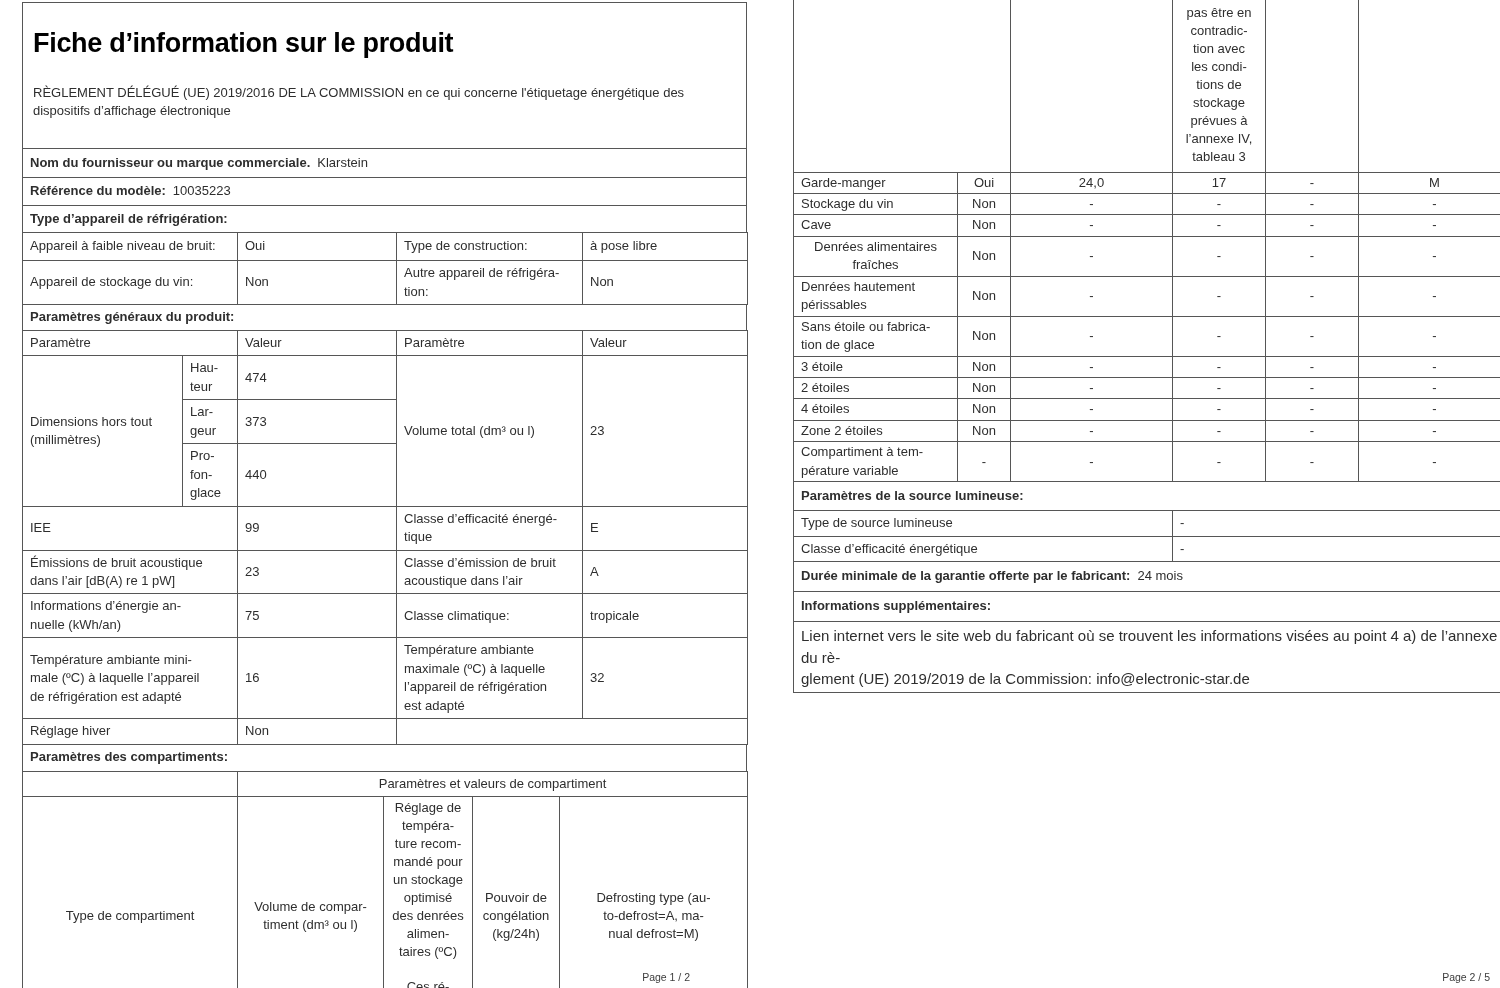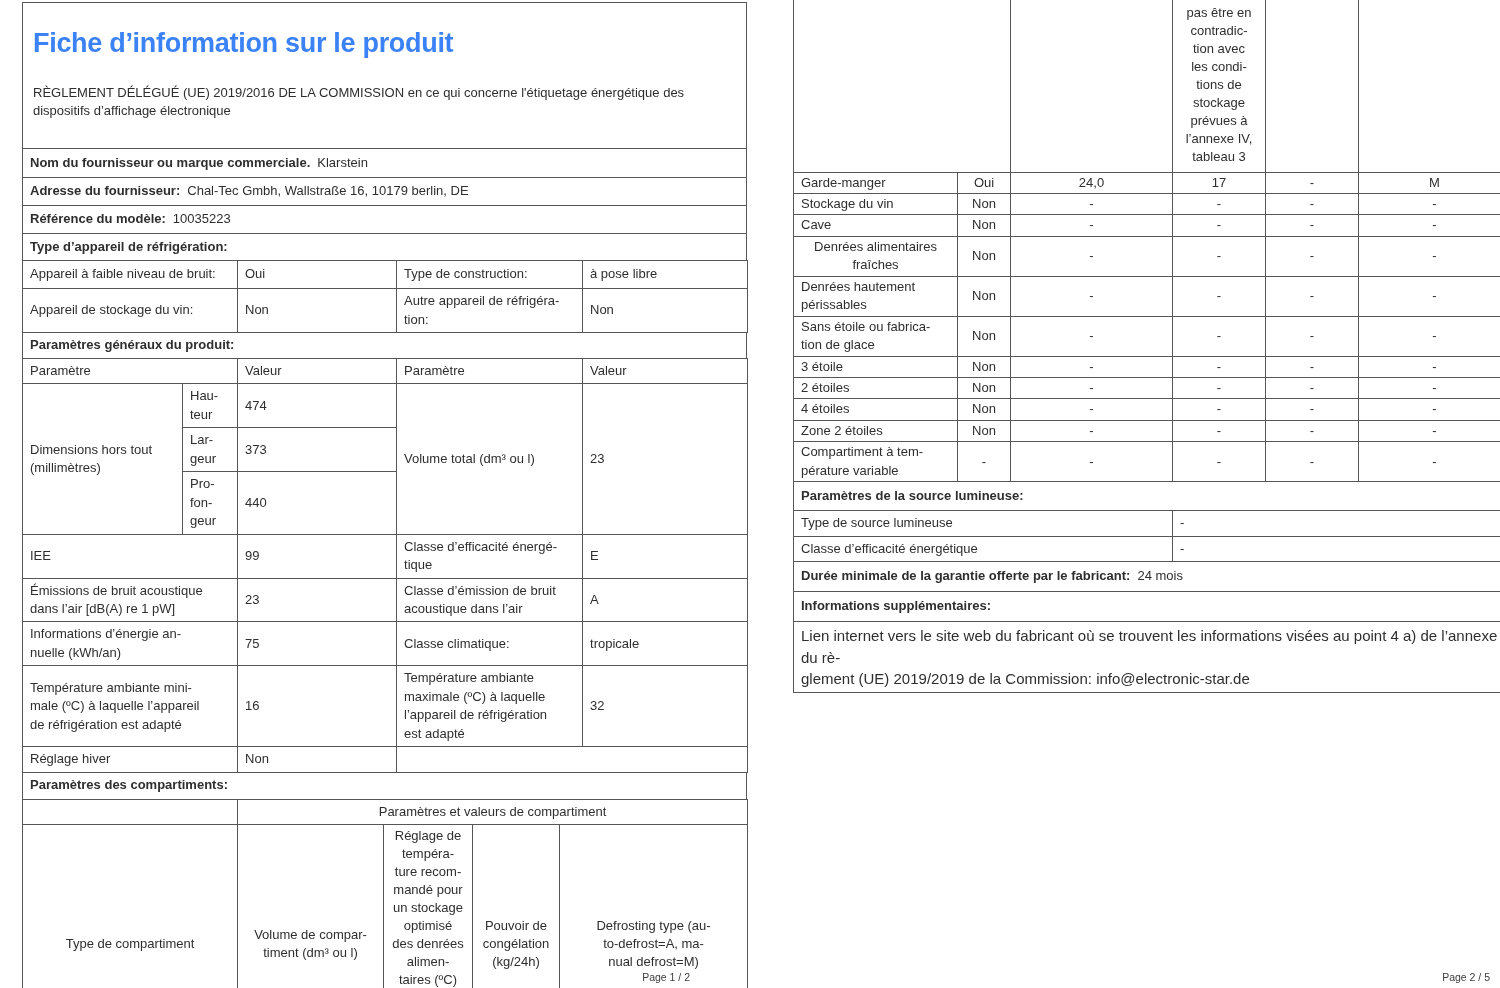--- a/index.html
+++ b/index.html
@@ -14,21 +14,21 @@
   table{border-collapse:collapse;table-layout:fixed;width:100%;margin-top:-1px;}
   table:first-child{margin-top:0;}
   td{border:1px solid #565656;padding:3px 7px;vertical-align:middle;
      white-space:pre-line;overflow:hidden;}
   .b{font-weight:bold;}
   .ctr{text-align:center;}
   .vtop{vertical-align:top;}
   .val{margin-left:7px;font-weight:normal;}
   
   .title-cell{padding:7px 10px 9px 10px;}
-  .doc-title{color:#3b82f6;font-size:27px;font-weight:bold;line-height:1.18;letter-spacing:-0.3px;}
+  .doc-title{color:#000000;font-size:27px;font-weight:bold;line-height:1.18;letter-spacing:-0.3px;}
   .doc-sub{margin-top:5px;font-size:13px;line-height:1.42;white-space:pre-line;}
   
   .cut-bottom td{border-bottom:none;}
   .cut-top td{border-top:none;}
   .temp-cont{line-height:1.38;padding-top:4px;}
   .hdr-big td{line-height:1.38;}
   .tight{font-size:15px;}
   .footer{position:absolute;top:970px;font-size:10.5px;color:#3c3c3c;text-align:right;}
   #footer1{left:2px;width:688px;}
   #footer2{left:773px;width:717px;}
@@ -49,23 +49,20 @@
         </tr>
   </tbody>
     </table>
 
   <table>
     <tbody>
         <tr style="height:29px">
           <td><span class="b">Nom du fournisseur ou marque commerciale.</span><span class="val">Klarstein</span></td>
         </tr>
     <tr style="height:28px">
-          <td><span class="b">Adresse du fournisseur:</span><span class="val">Chal-Tec Gmbh, Wallstraße 16, 10179 berlin, DE</span></td>
-        </tr>
-    <tr style="height:28px">
           <td><span class="b">Référence du modèle:</span><span class="val">10035223</span></td>
         </tr>
     <tr style="height:27px">
           <td class="b">Type d’appareil de réfrigération:</td>
         </tr>
   </tbody>
     </table>
 
   <table>
     <colgroup>
@@ -124,21 +121,21 @@
       <td rowspan="3">23</td>
     </tr>
     <tr style="height:40px">
       <td>Lar-
 geur</td>
       <td>373</td>
     </tr>
     <tr style="height:60px">
       <td>Pro-
 fon-
-geur</td>
+glace</td>
       <td>440</td>
     </tr>
     <tr style="height:40px">
       <td colspan="2">IEE</td>
       <td>99</td>
       <td>Classe d’efficacité énergé-
 tique</td>
       <td>E</td>
     </tr>
     <tr style="height:41px">

